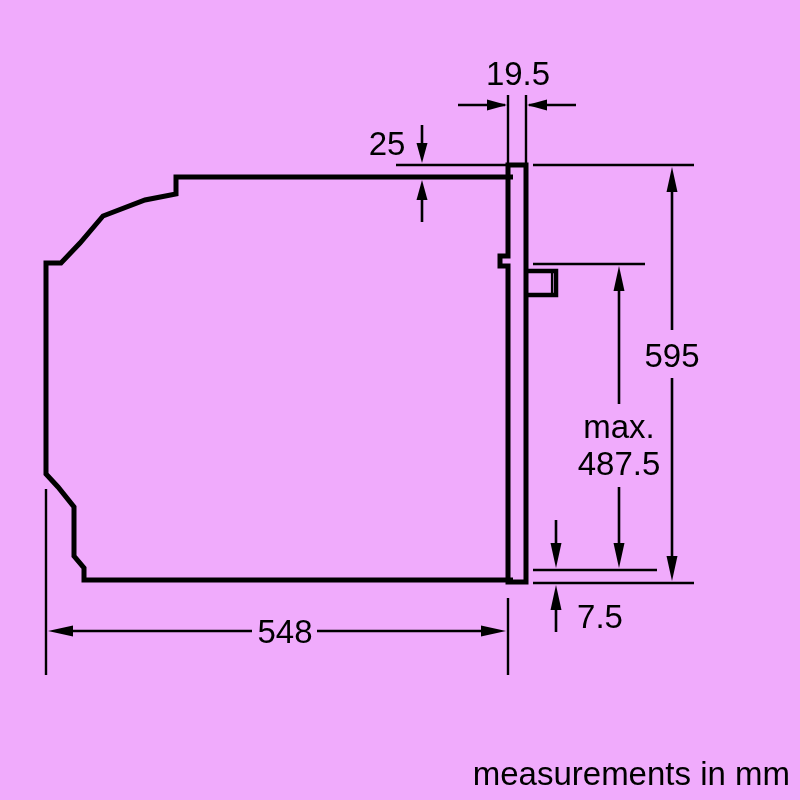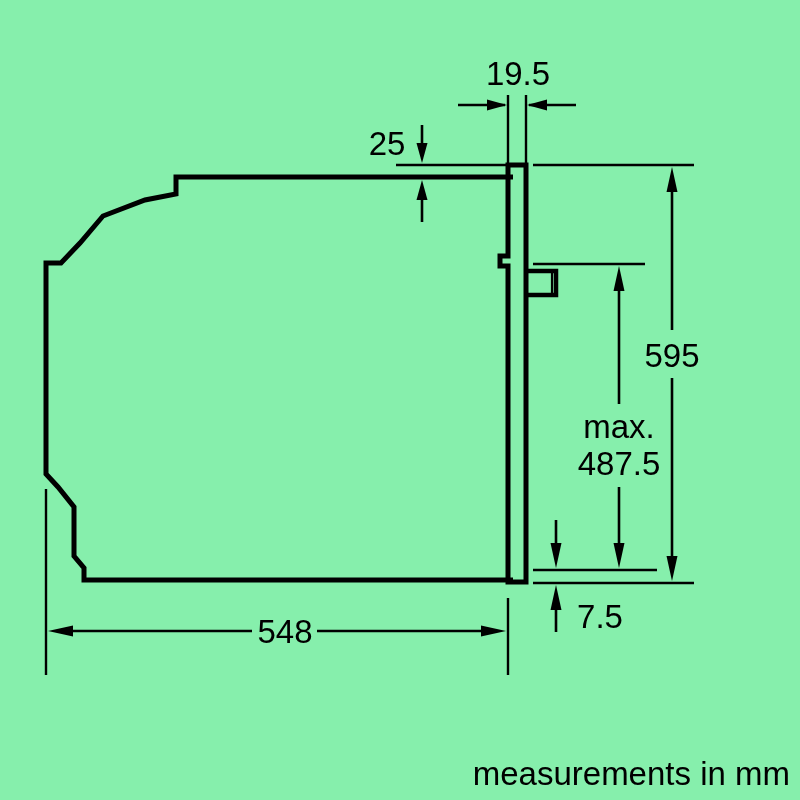--- a/index.html
+++ b/index.html
@@ -11,21 +11,21 @@
   body {
     width: 800px;
     height: 800px;
     font-family: "Liberation Sans", sans-serif;
     overflow: hidden;
   }
   #drawing-root {
     position: relative;
     width: 800px;
     height: 800px;
-    background: #86efac;
+    background: #f0abfc;
   }
   svg#tech-drawing {
     display: block;
     width: 800px;
     height: 800px;
   }
   .outline {
     fill: none;
     stroke: #000000;
     stroke-width: 5;

